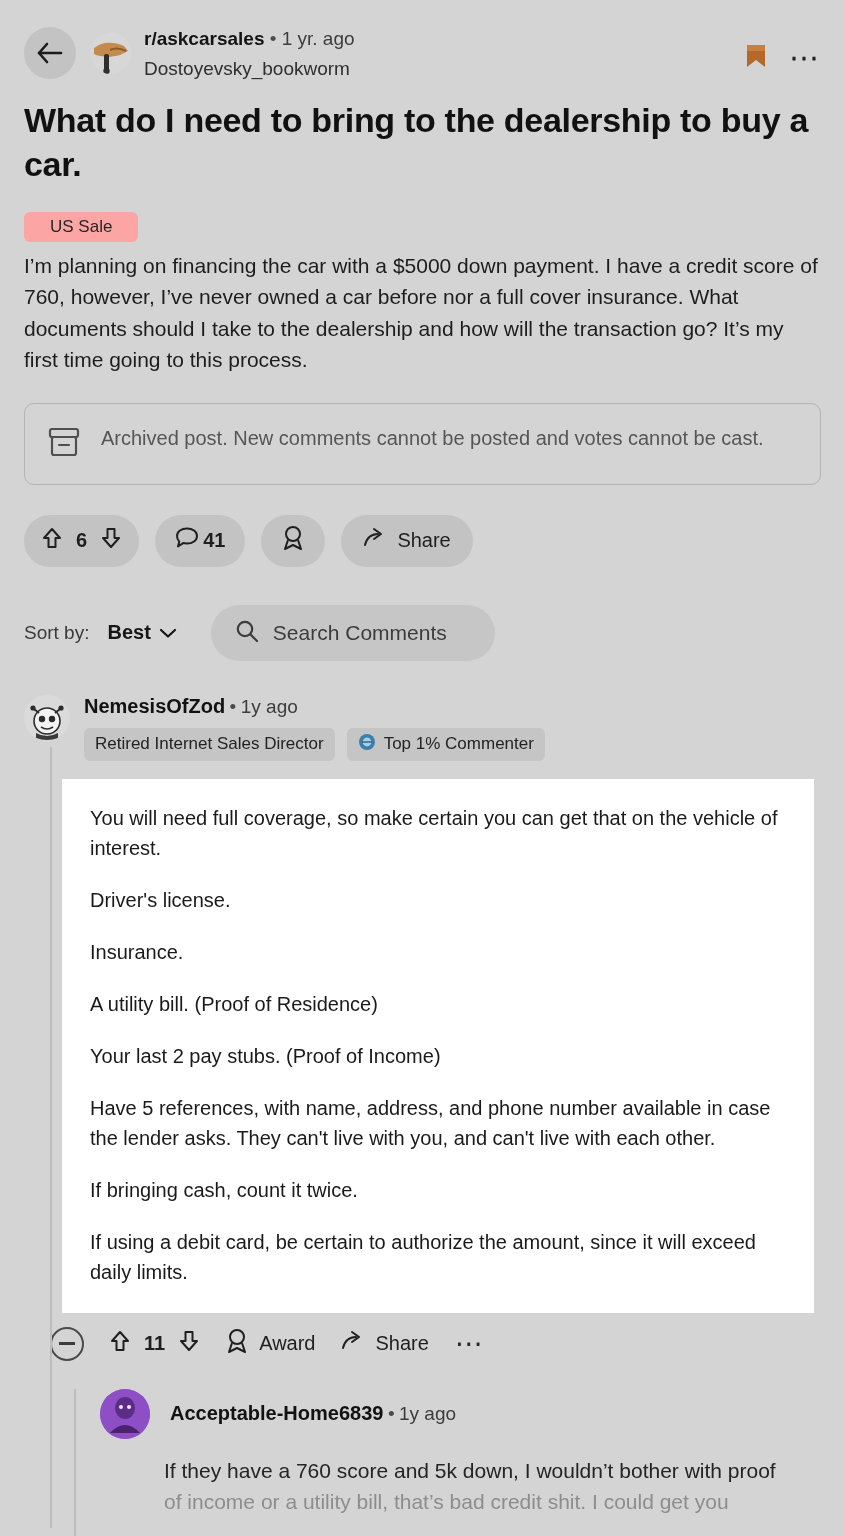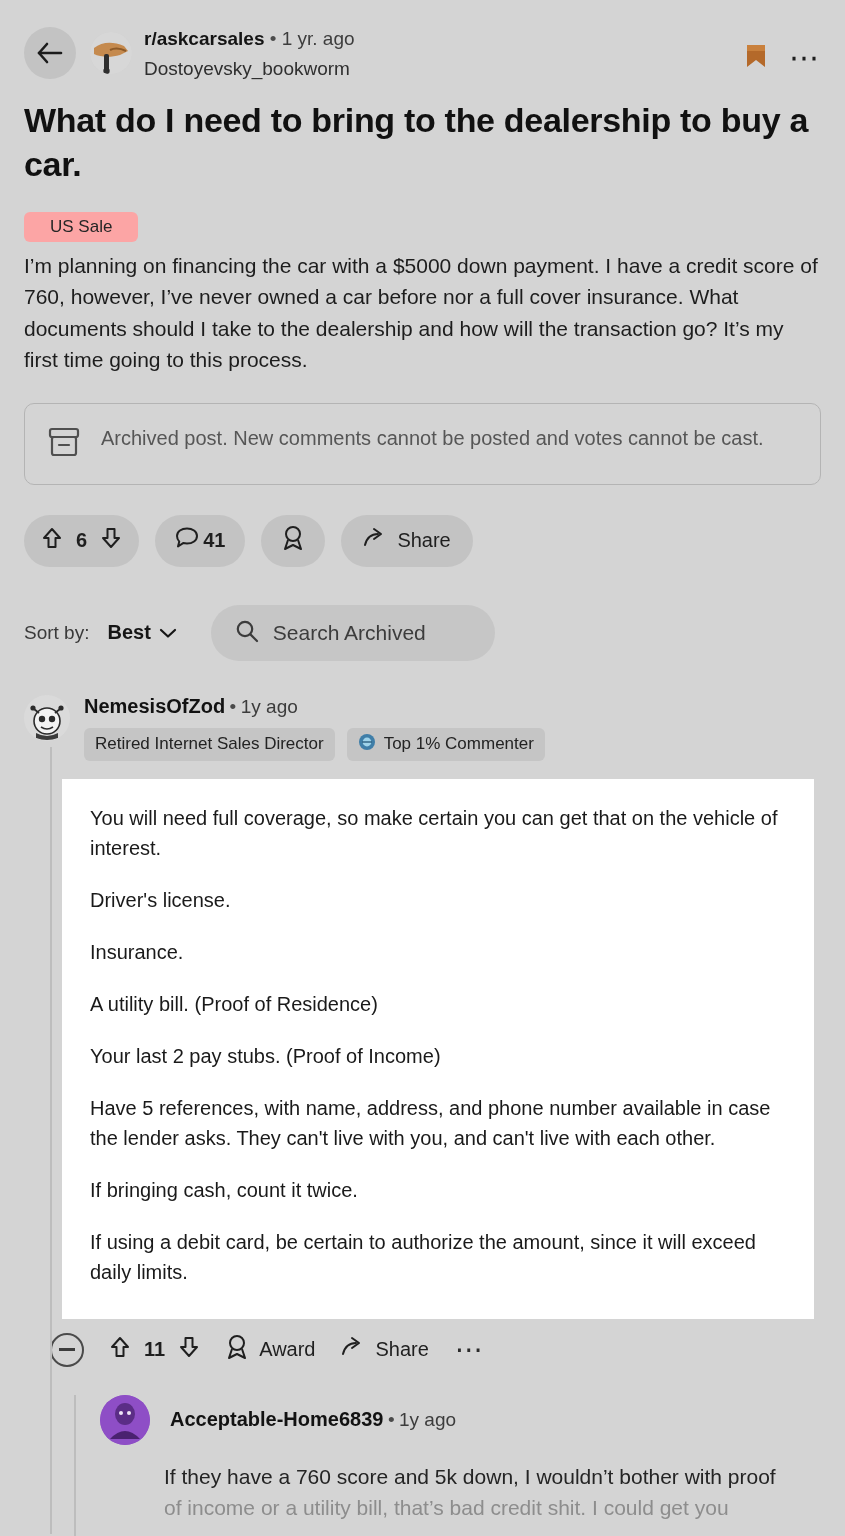--- a/index.html
+++ b/index.html
@@ -205,21 +205,21 @@
     background: #ffffff;
     padding: 24px 28px 26px 28px;
     width: 752px;
   }
   .c-body-white p {
     font-size: 20px;
     line-height: 1.5;
     color: #1a1a1a;
     margin-bottom: 22px;
   }
-  .c-body-white p:last-child { margin-bottom: 6px; }
+  .c-body-white p:last-child { margin-bottom: 0; }
 
   
   .c-actions {
     display: flex;
     align-items: center;
     gap: 26px;
     padding: 14px 0 0 26px;
     font-size: 20px;
     color: #1f1f1f;
   }
@@ -382,21 +382,21 @@
         </svg>
       </span>
     </span>
     <div class="search-pill">
       <span>
         <svg width="24" height="24" viewBox="0 0 24 24">
           <circle cx="10" cy="10" r="7.2" fill="none" stroke="#3c3c3c" stroke-width="2.2"></circle>
           <path d="M15.4,15.4 L22,22" stroke="#3c3c3c" stroke-width="2.2" stroke-linecap="round"></path>
         </svg>
       </span>
-      <span class="ph">Search Archived</span>
+      <span class="ph">Search Comments</span>
     </div>
   </div>
 
   <div class="comment">
     <div class="thread-line"></div>
 
     <div class="c-head">
       <div class="c-avatar">
         <svg width="46" height="46" viewBox="0 0 46 46">
           <circle cx="23" cy="23" r="23" fill="#dadada"></circle>

